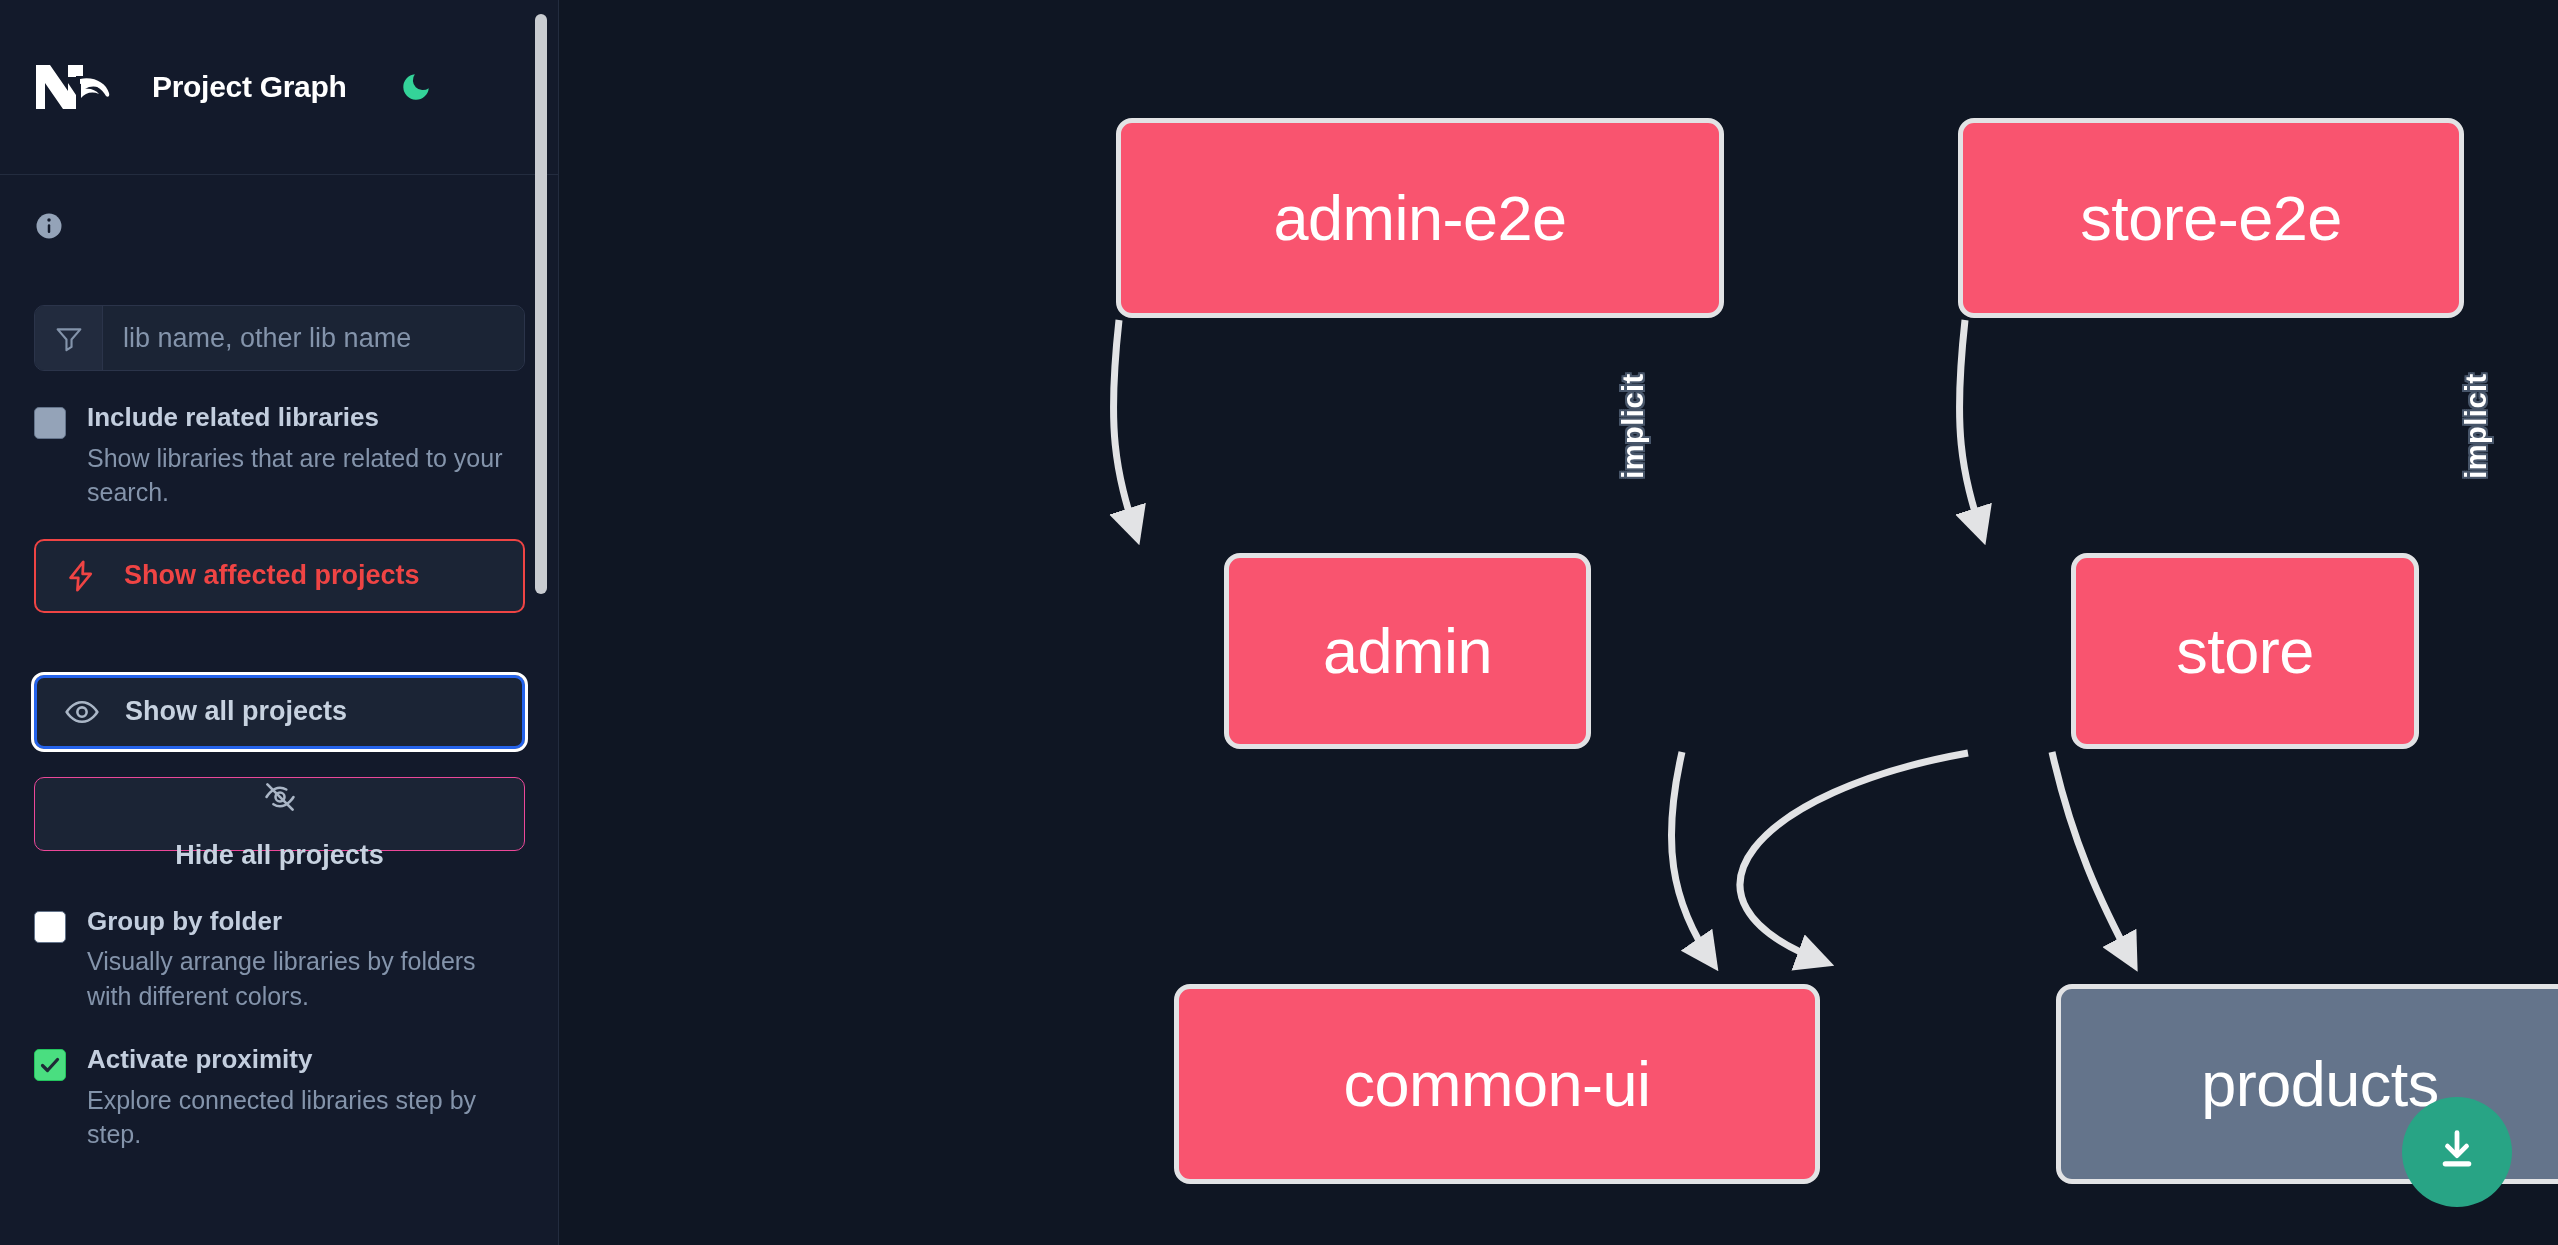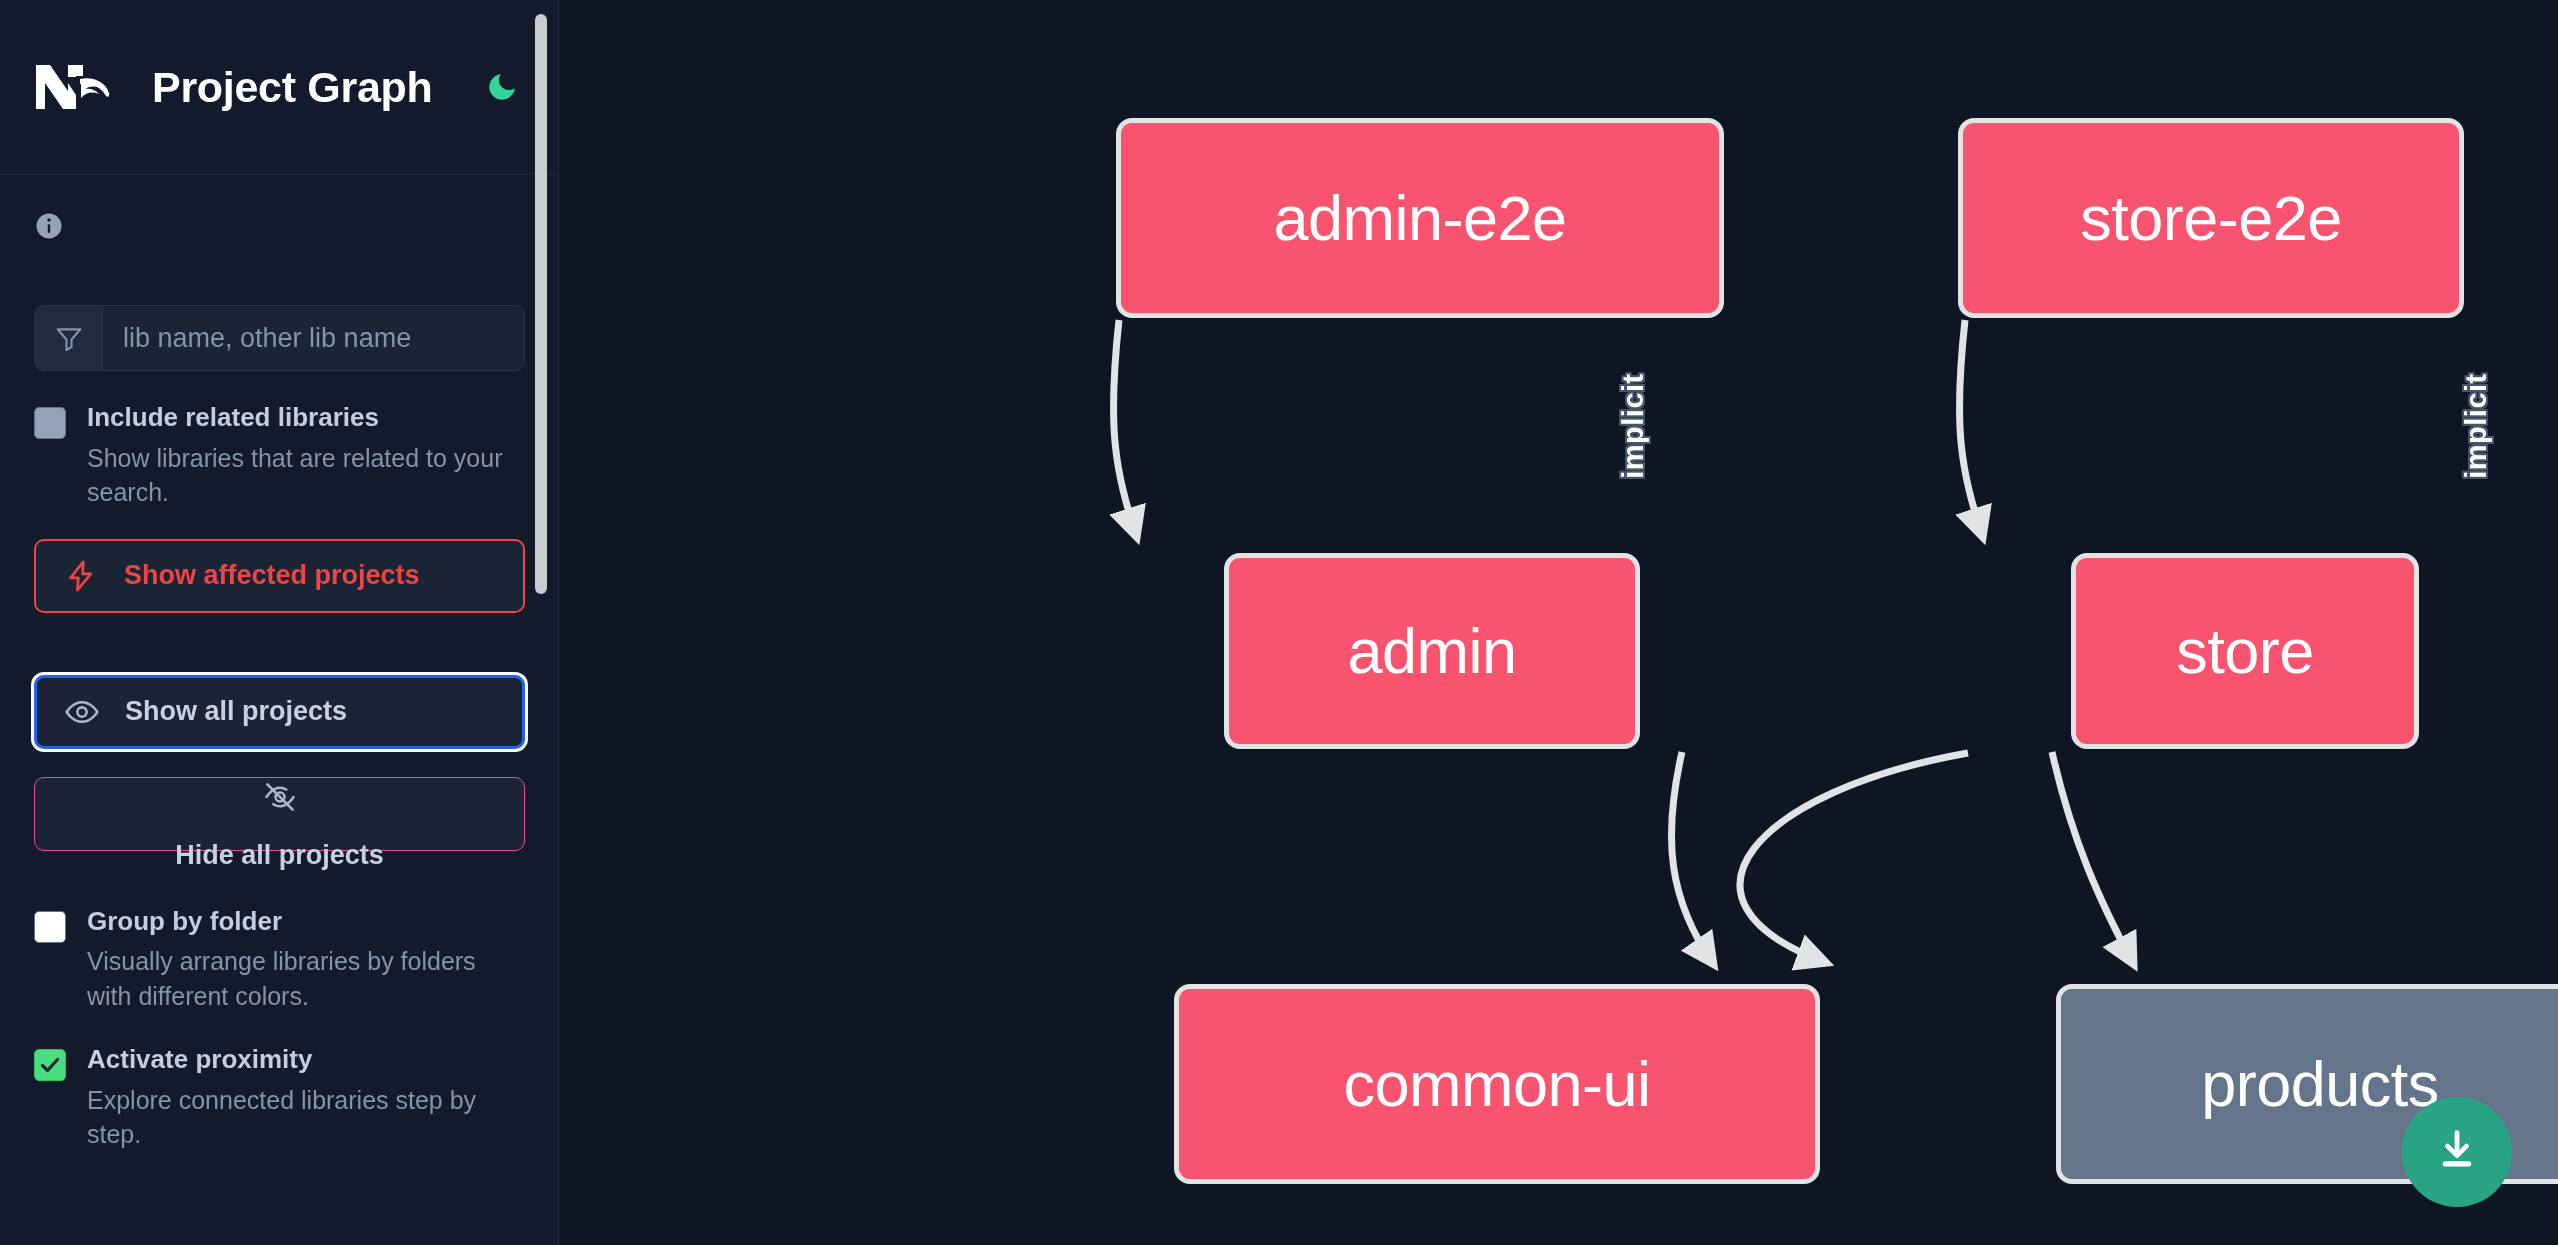--- a/index.html
+++ b/index.html
@@ -36,21 +36,21 @@
     align-items: center;
     padding: 0 34px;
     border-bottom: 1px solid #232c3f;
     gap: 26px;
   }
 
   .nx-logo { width: 92px; height: 56px; flex: 0 0 92px; }
 
   .app-title {
     color: #ffffff;
-    font-size: 43px;
+    font-size: 30px;
     font-weight: 700;
     letter-spacing: -0.3px;
     white-space: nowrap;
   }
 
   .theme-toggle {
     margin-left: 24px;
     width: 40px; height: 40px;
     display: flex; align-items: center; justify-content: center;
     cursor: pointer;
@@ -384,21 +384,21 @@
     </svg>
 
     <div class="node" style="left:541px; top:118px; width:608px; height:200px; background:#f9546f;">
       <span class="node-label">admin-e2e</span>
     </div>
 
     <div class="node" style="left:1383px; top:118px; width:506px; height:200px; background:#f9546f;">
       <span class="node-label">store-e2e</span>
     </div>
 
-    <div class="node" style="left:649px; top:553px; width:416px; height:196px; background:#f9546f;">
+    <div class="node" style="left:649px; top:553px; width:367px; height:196px; background:#f9546f;">
       <span class="node-label">admin</span>
     </div>
 
     <div class="node" style="left:1496px; top:553px; width:348px; height:196px; background:#f9546f;">
       <span class="node-label">store</span>
     </div>
 
     <div class="node" style="left:599px; top:984px; width:646px; height:200px; background:#f9546f;">
       <span class="node-label">common-ui</span>
     </div>

